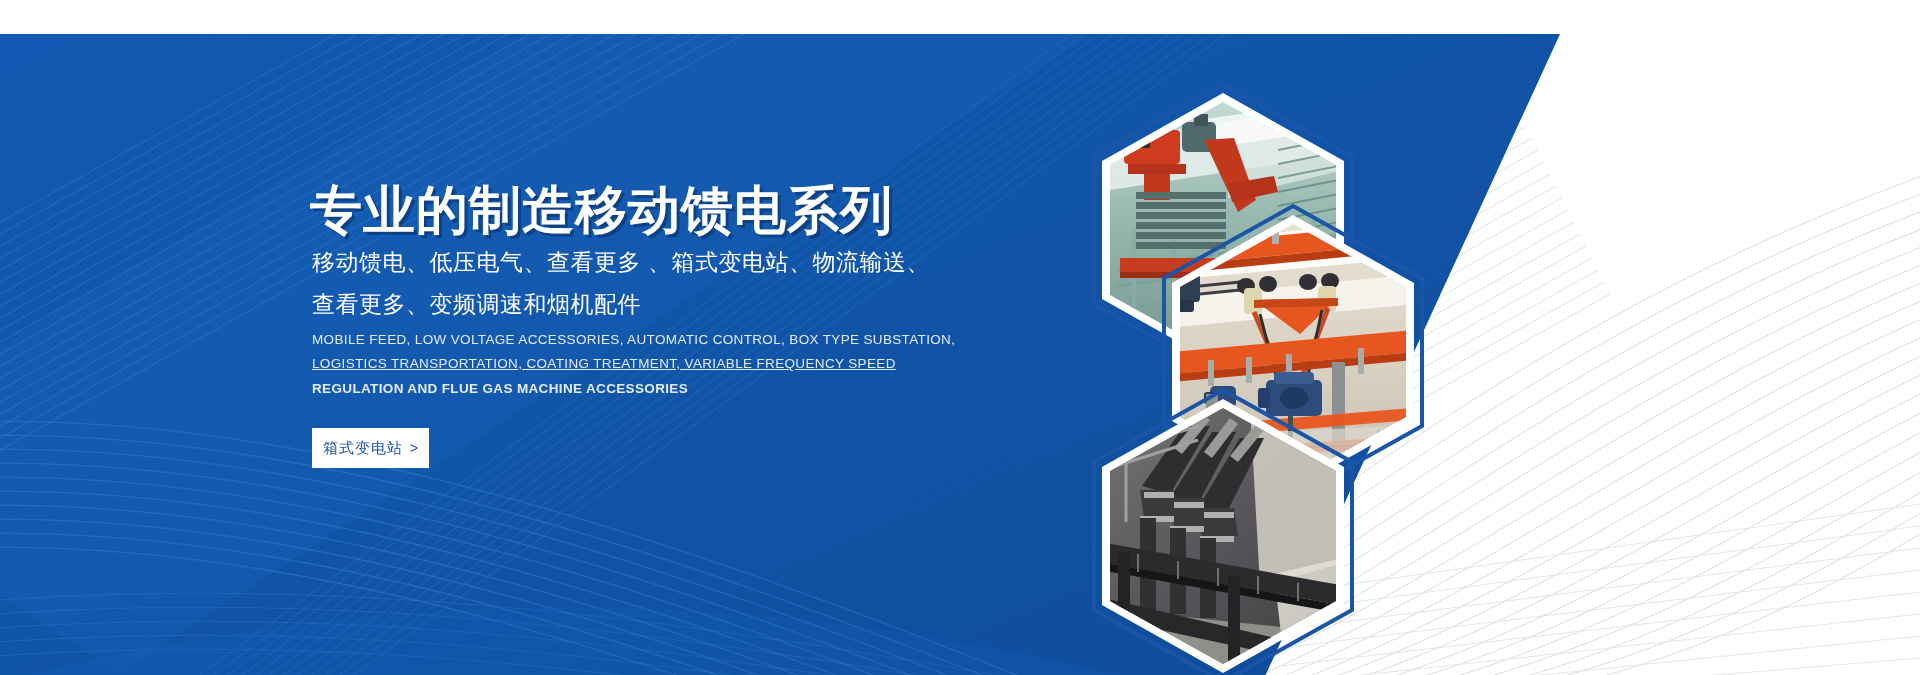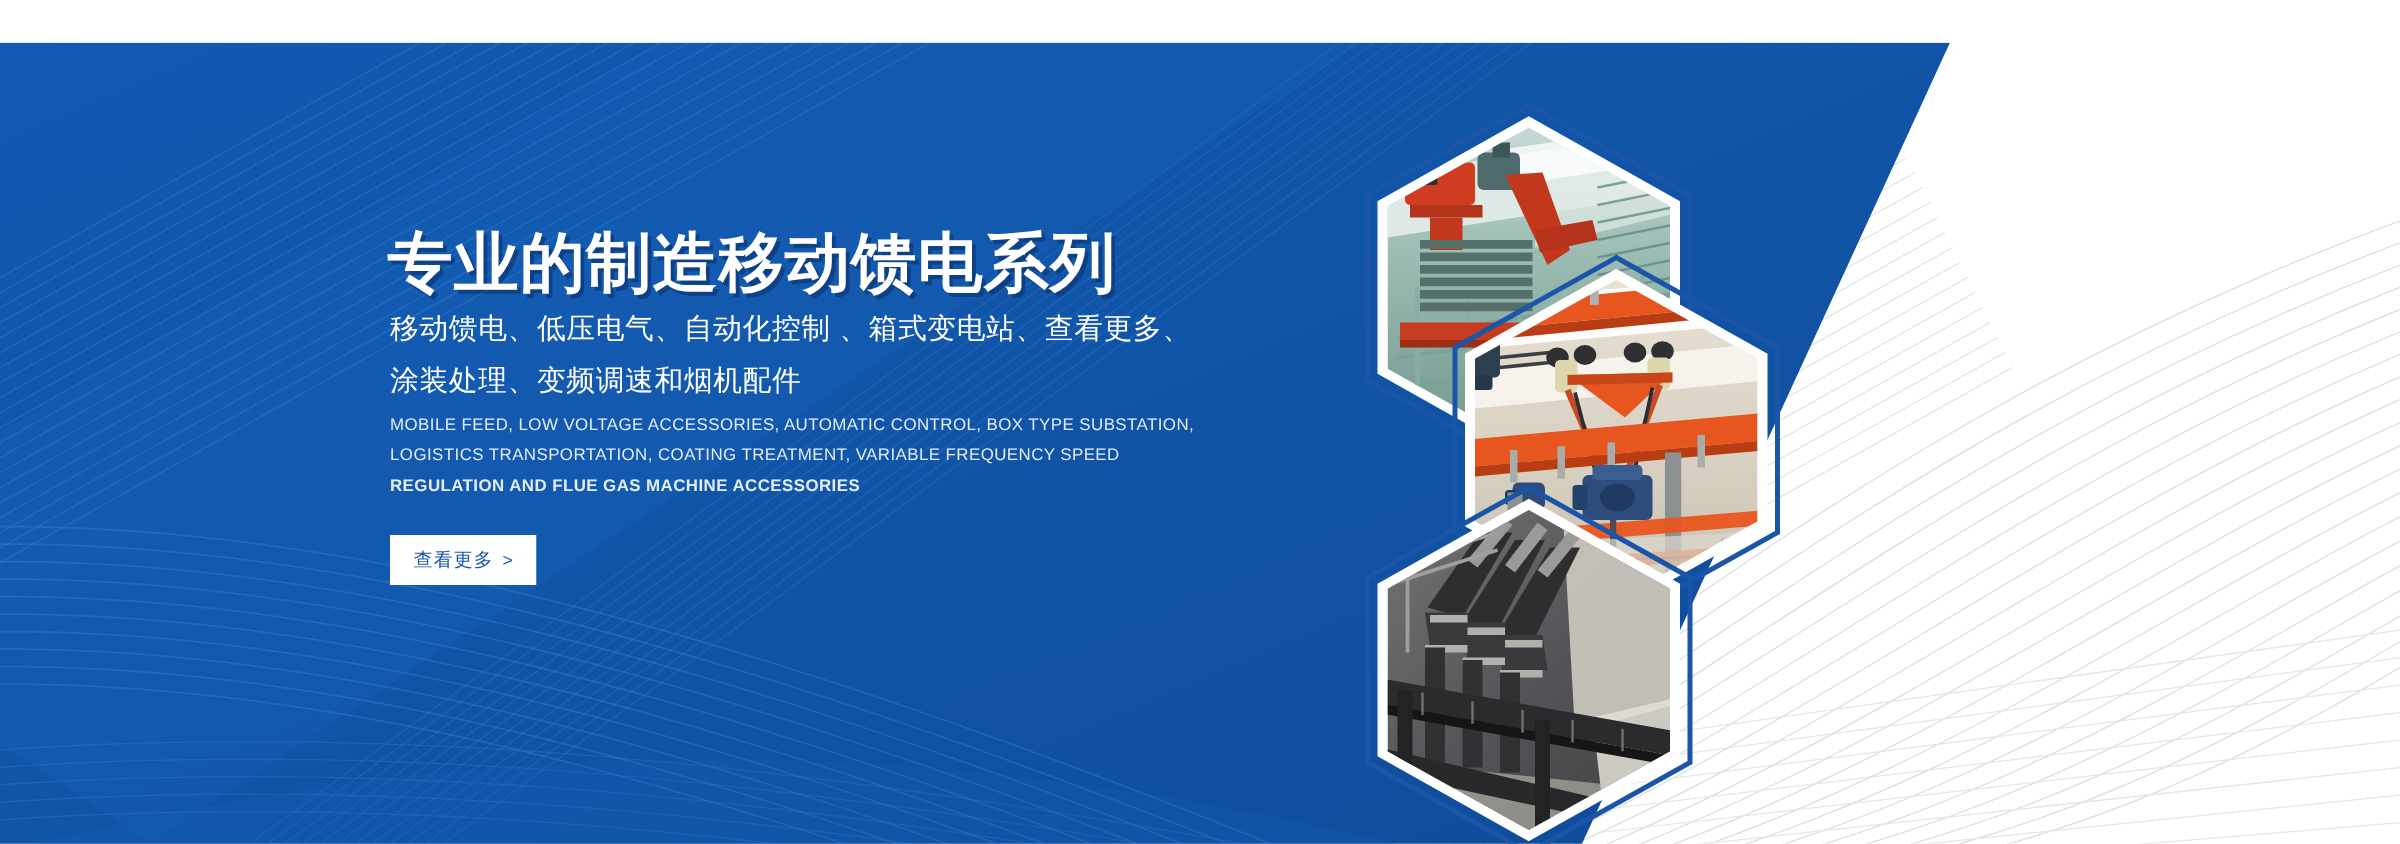--- a/index.html
+++ b/index.html
@@ -49,21 +49,21 @@
   }
   .sub-line.l1 { top:213px; }
   .sub-line.l2 { top:255px; }
 
   .en-line {
     position:absolute; left:2px;
     font-size:13.5px; color:#e3ecf8; white-space:nowrap;
     letter-spacing:0.35px;
   }
   .en-line.e1 { top:298px; }
-  .en-line.e2 { top:322px; }
+  .en-line.e2 { top:322px;text-decoration:underline; }
   .en-line.e3 { top:347px;font-weight:bold; }
 
   .more-btn {
     position:absolute; left:2px; top:394px;
     width:117px; height:40px;
     background:#ffffff;
     display:flex; align-items:center; justify-content:center;
     gap:7px;
     cursor:pointer;
   }
@@ -532,27 +532,27 @@
 
         <polygon points="0,262 120,300 92,300 0,276" fill="#1f1f21"></polygon>
       </g>
     </svg>
   </div>
 
   <div class="content">
 
     <div class="headline">专业的制造移动馈电系列</div>
 
-    <div class="sub-line l1">移动馈电、低压电气、自动化控制 、箱式变电站、查看更多、</div>
-    <div class="sub-line l2">涂装处理、变频调速和烟机配件</div>
+    <div class="sub-line l1">移动馈电、低压电气、查看更多 、箱式变电站、物流输送、</div>
+    <div class="sub-line l2">查看更多、变频调速和烟机配件</div>
 
     <div class="en-line e1">MOBILE FEED, LOW VOLTAGE ACCESSORIES, AUTOMATIC CONTROL, BOX TYPE SUBSTATION,</div>
     <div class="en-line e2">LOGISTICS TRANSPORTATION, COATING TREATMENT, VARIABLE FREQUENCY SPEED</div>
     <div class="en-line e3">REGULATION AND FLUE GAS MACHINE ACCESSORIES</div>
 
     <div class="more-btn">
-      <span class="label">查看更多</span>
+      <span class="label">箱式变电站</span>
       <span class="chev">&gt;</span>
     </div>
 
   </div>
 
 </div>
 
 </body></html>

